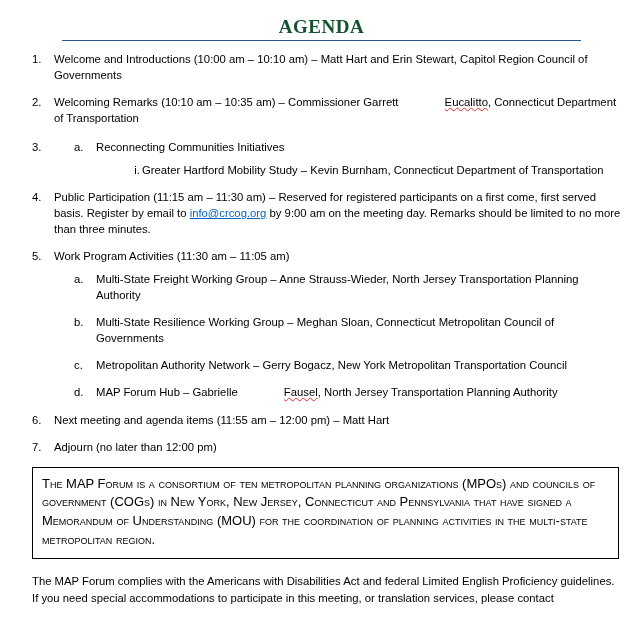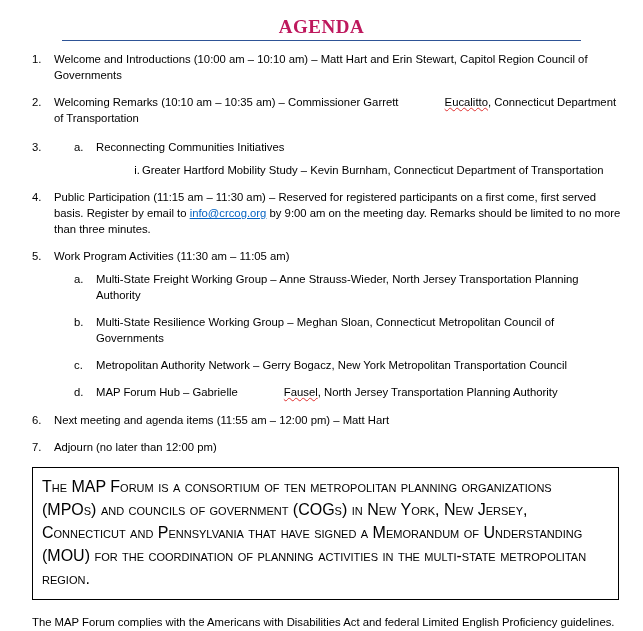--- a/index.html
+++ b/index.html
@@ -17,21 +17,21 @@
   }
   .page {
     position: relative;
     width: 643px;
     height: 631px;
     box-sizing: border-box;
     padding: 10px 18px 0 18px;
   }
   .title {
     text-align: center;
-    color: #be185d;
+    color: #14532d;
     font-size: 19px;
     letter-spacing: 0.5px;
     font-family: "Liberation Serif", serif;
     margin: 6px 0 2px 0;
   }
   .title-rule {
     border: none;
     border-top: 1px solid #2e5496;
     margin: 2px 44px 10px 44px;
   }
@@ -86,21 +86,21 @@
     text-decoration-style: wavy;
     text-decoration-color: #e03030;
     text-decoration-thickness: 1px;
     padding-left: 43px;
   }
   .boxnote {
     border: 1px solid #000000;
     margin: 12px 6px 14px 14px;
     padding: 7px 9px 8px 9px;
     line-height: 1.45;
-    font-size: 16px;
+    font-size: 13px;
     font-variant: small-caps;
   }
   .footer {
     margin: 0 8px 0 14px;
     line-height: 1.55;
     font-size: 11.3px;
   }
   .item-2 { margin-bottom: 13px; }
 </style>
 </head>

